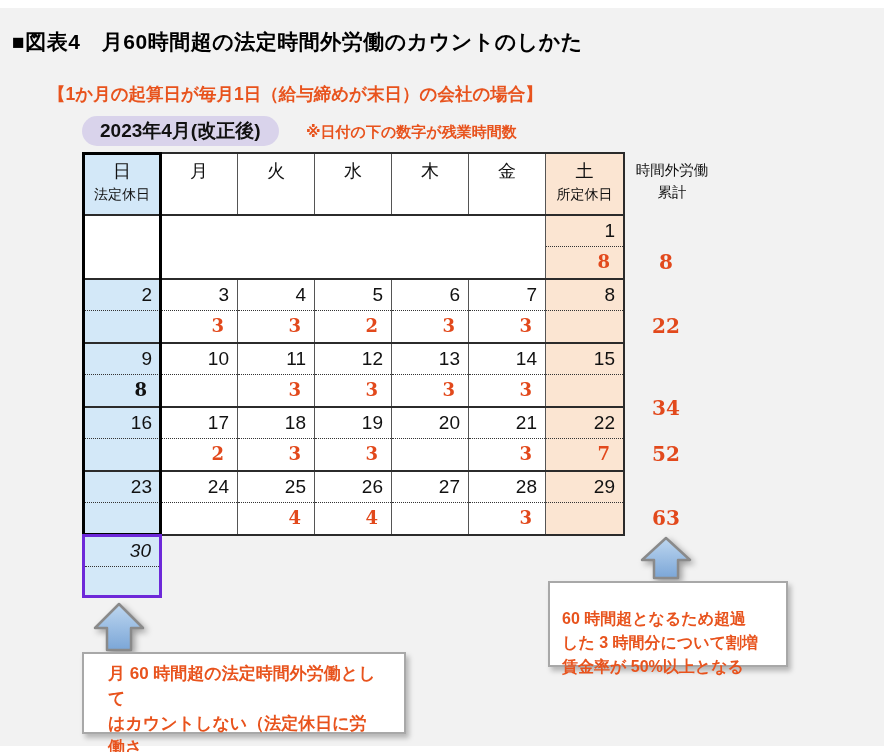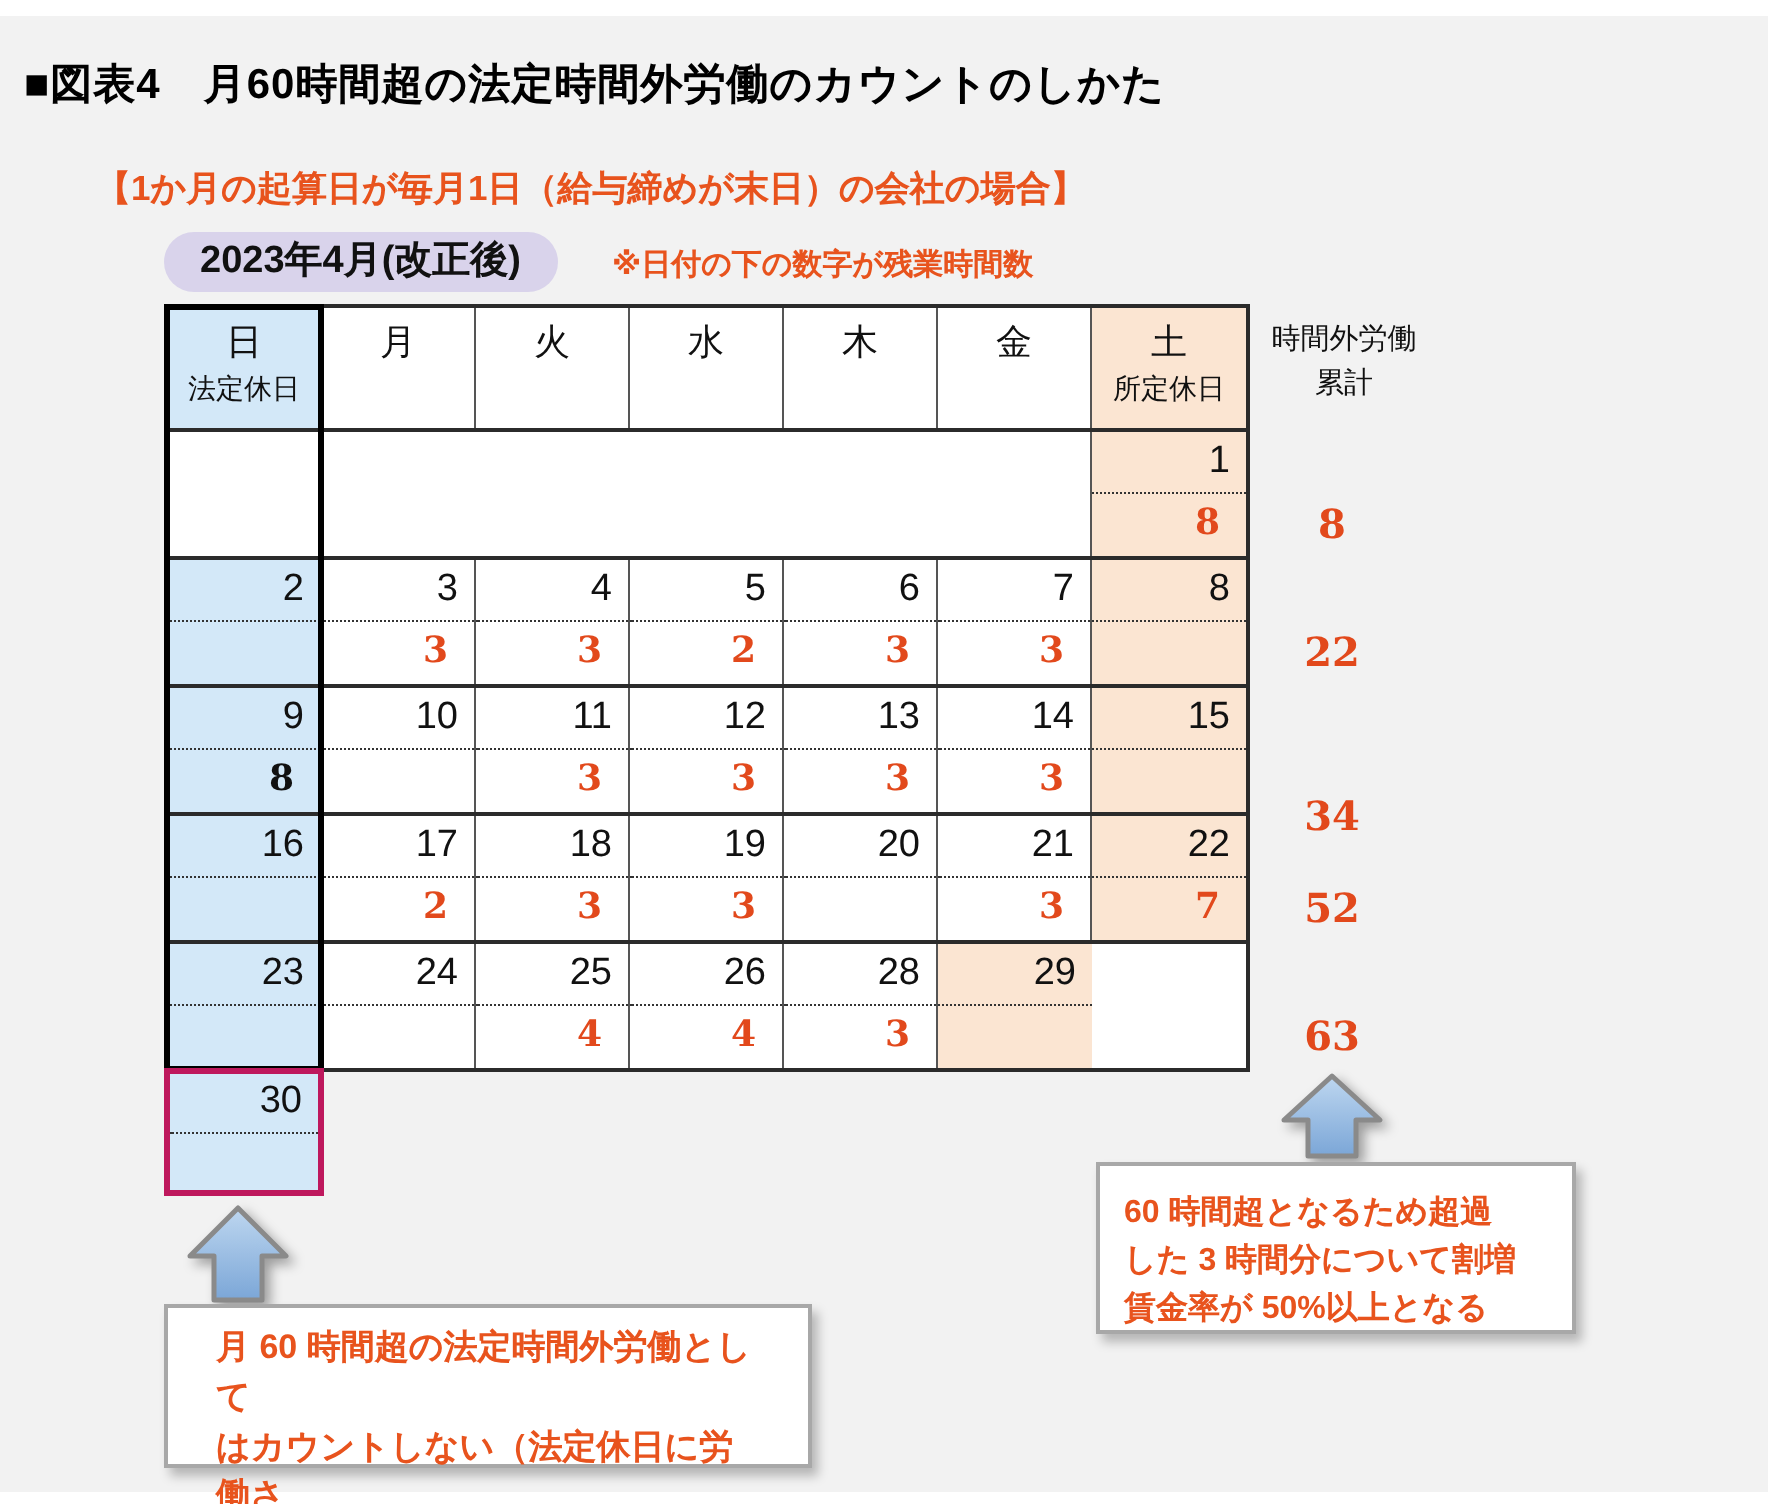--- a/index.html
+++ b/index.html
@@ -78,21 +78,21 @@
 
   
   .sunday-frame{
     position:absolute;left:82px;top:152px;
     width:80px;height:384px;box-sizing:border-box;
     border:3px solid #000;pointer-events:none;
   }
   .overflow-cell{
     position:absolute;left:82px;top:534px;
     width:80px;height:64px;box-sizing:border-box;
-    border:3px solid #be185d;background:#d3e8f8;
+    border:3px solid #6d28d9;background:#d3e8f8;font-style:italic;
   }
   .overflow-cell .date{
     height:30px;line-height:28px;box-sizing:border-box;
     border-bottom:1px dotted #333;
     text-align:right;padding-right:8px;font-size:19px;color:#111;
   }
 
   
   .totals-label{
     position:absolute;left:620px;top:160px;width:104px;
@@ -117,21 +117,21 @@
     background:#ffffff;border:2px solid #a8a8a8;
     box-shadow:3px 4px 5px rgba(0,0,0,0.25);
     color:#e8531d;font-weight:bold;white-space:pre-line;
   }
   .callout.legal{
     left:82px;top:652px;width:324px;height:82px;
     padding:8px 24px;font-size:17px;line-height:1.46;
   }
   .callout.over60{
     left:548px;top:581px;width:240px;height:86px;
-    padding:12px 12px;font-size:16px;line-height:1.5;
+    padding:24px 12px;font-size:16px;line-height:1.5;
   }
 </style>
 </head>
 <body>
 
 <div class="page">
   <div class="band top"></div>
   <div class="band bottom"></div>
 
   <div class="fig-title">■図表4　月60時間超の法定時間外労働のカウントのしかた</div>
@@ -275,20 +275,24 @@
           <div class="date">24</div>
           <div class="hours"></div>
         </div>
         <div class="cell">
           <div class="date">25</div>
           <div class="hours">4</div>
         </div>
         <div class="cell">
           <div class="date">26</div>
           <div class="hours">4</div>
+        </div>
+        <div class="cell">
+          <div class="date">27</div>
+          <div class="hours"></div>
         </div>
         <div class="cell">
           <div class="date">28</div>
           <div class="hours">3</div>
         </div>
         <div class="cell sat-bg">
           <div class="date">29</div>
           <div class="hours"></div>
         </div>
       </div>

